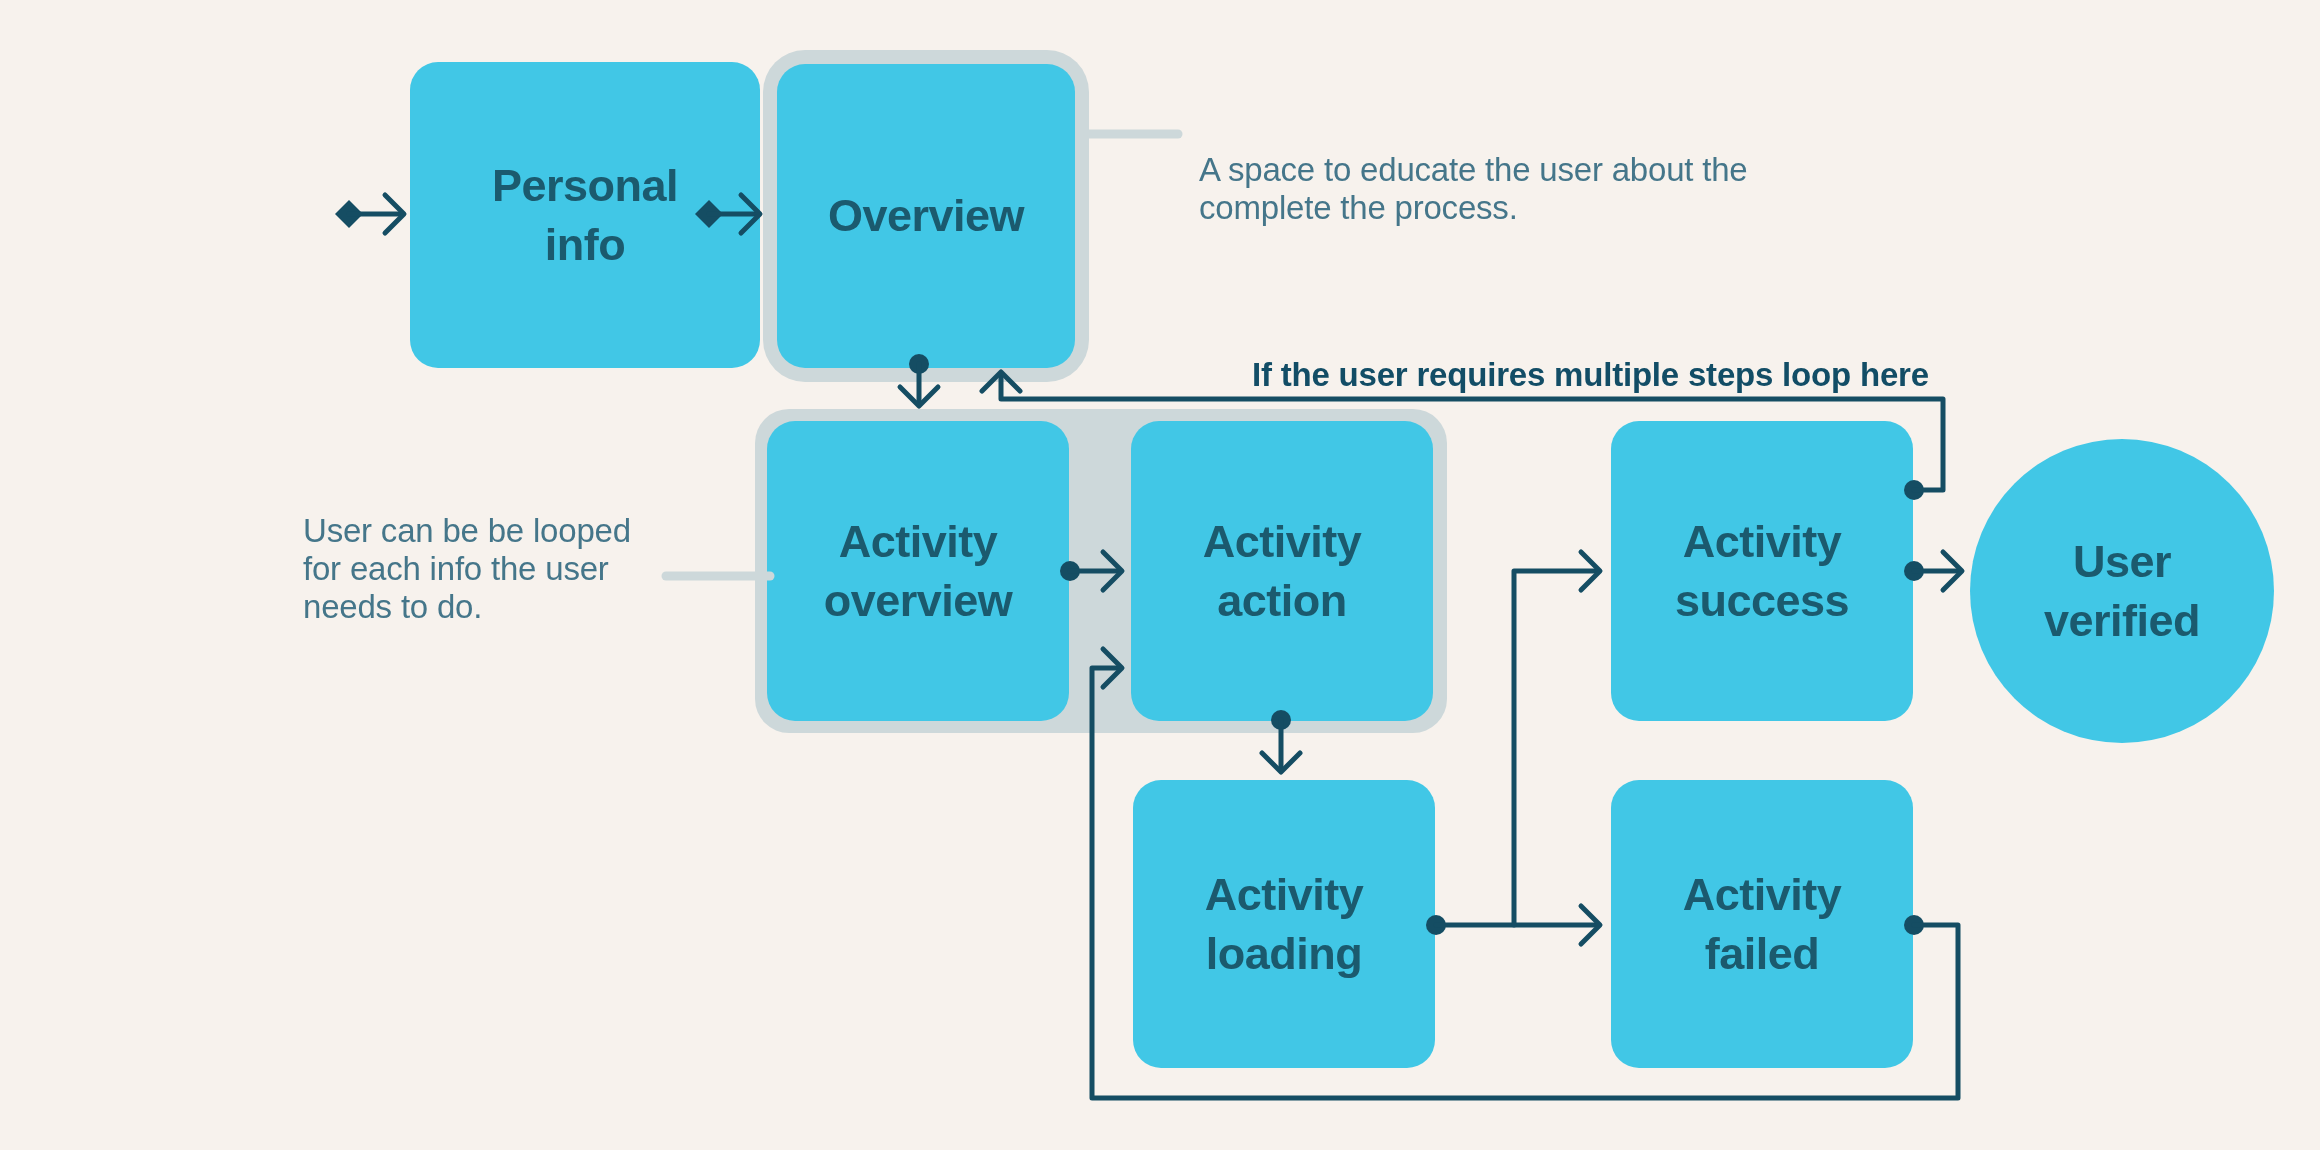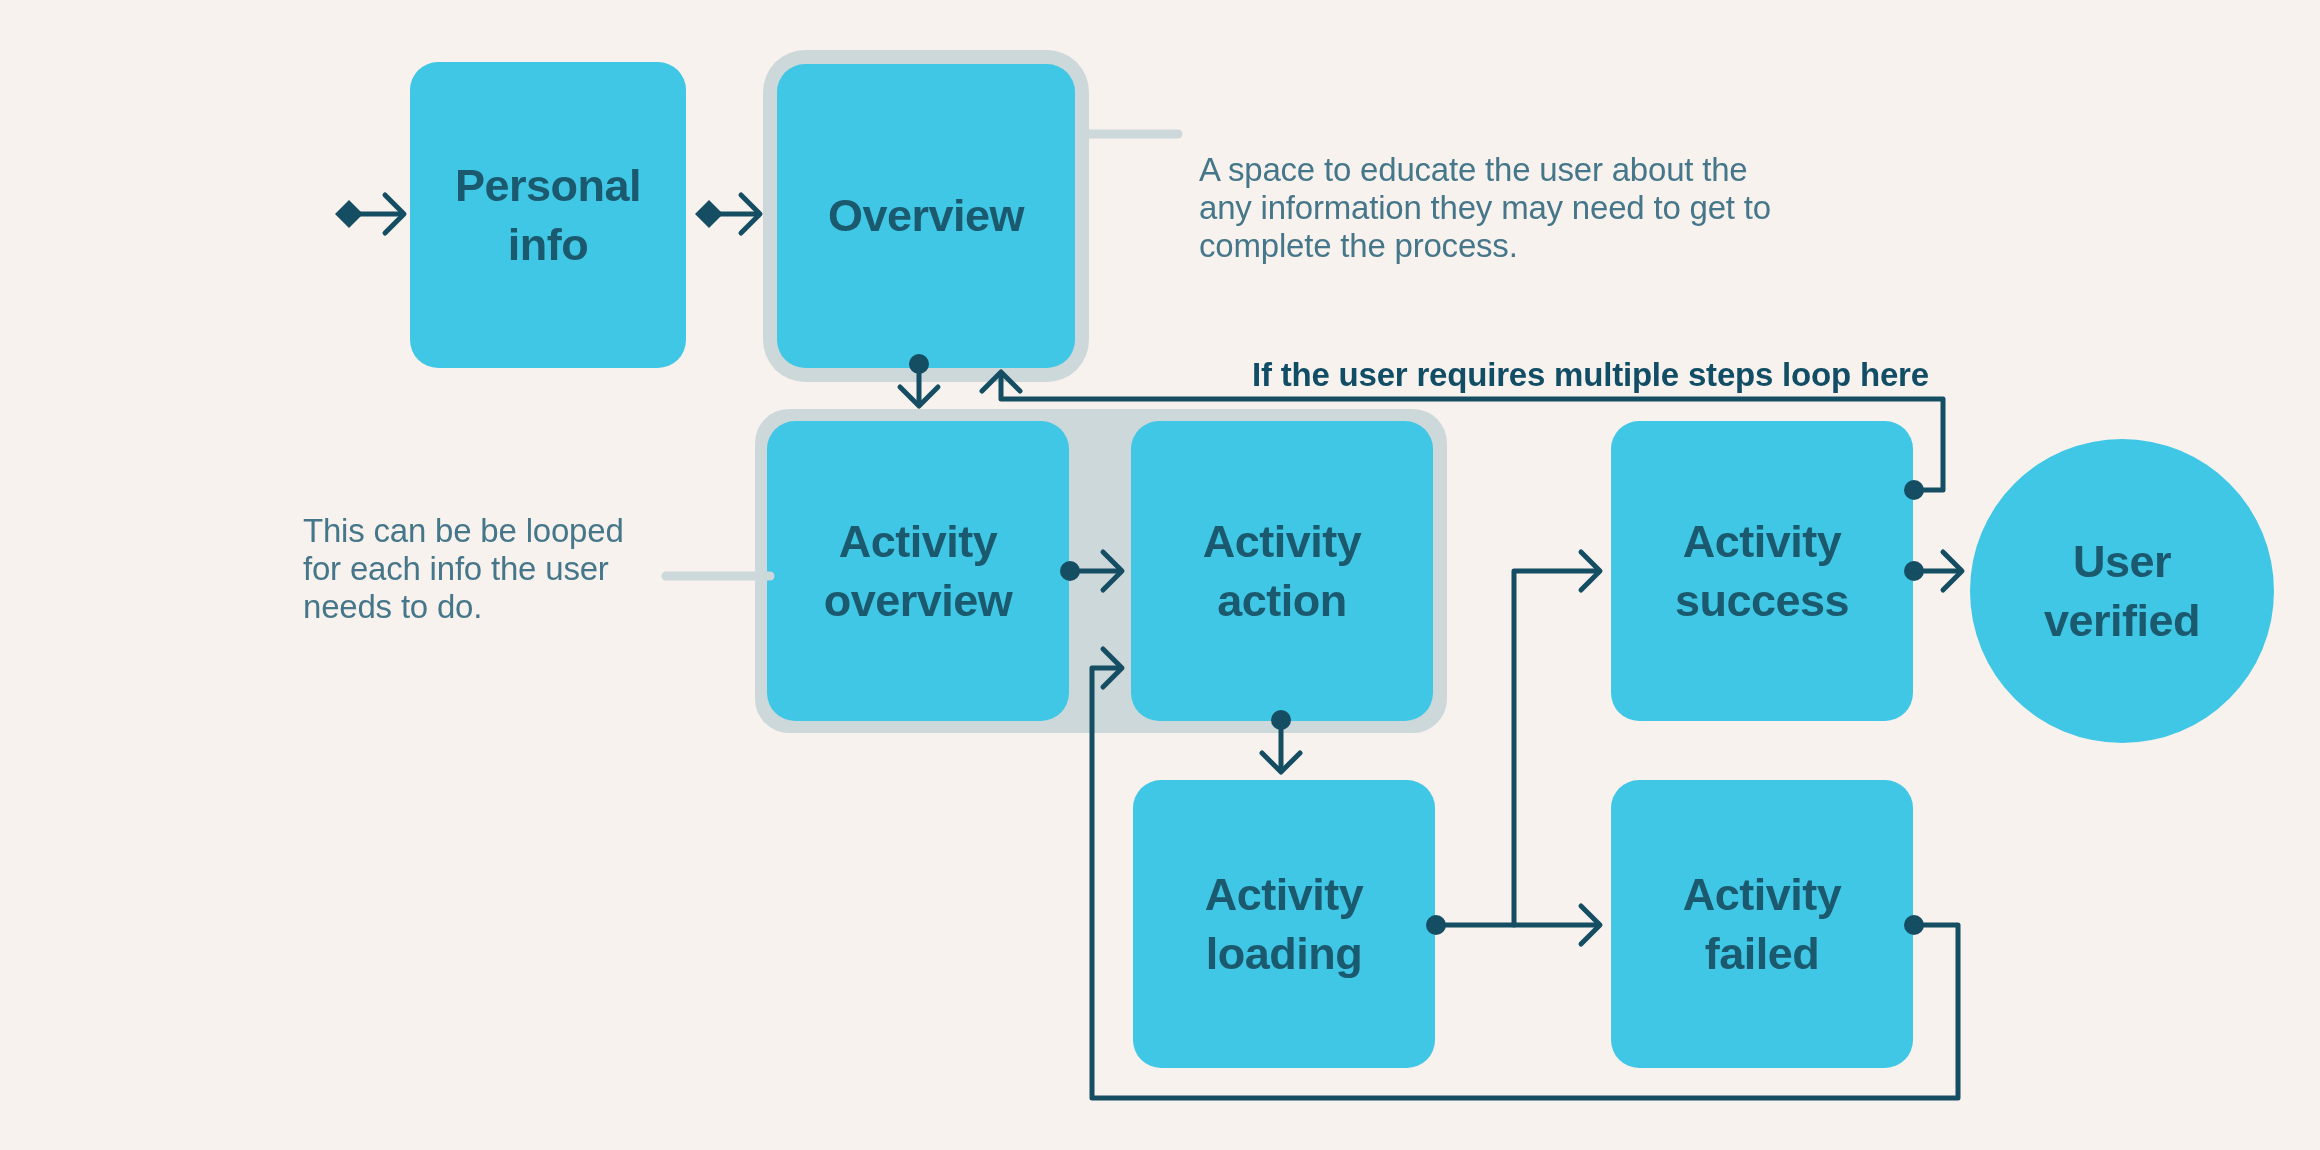--- a/index.html
+++ b/index.html
@@ -53,21 +53,21 @@
 
 <div class="canvas">
 
   <div class="layer-gray">
     <div class="group-highlight" style="left:763px;top:50px;width:326px;height:332px;border-radius:42px;"></div>
     <div class="group-highlight" style="left:755px;top:409px;width:692px;height:324px;border-radius:34px;"></div>
   </div>
 
   <div class="layer-boxes">
 
-    <div class="node rect" style="left:410px;top:62px;width:276px;height:306px;justify-content:center;">
+    <div class="node rect" style="left:410px;top:62px;width:350px;height:306px;justify-content:center;">
       <span class="node-label">Personal
 info</span>
     </div>
 
     <div class="node rect" style="left:777px;top:64px;width:298px;height:304px;">
       <span class="node-label">Overview</span>
     </div>
 
     <div class="node rect" style="left:767px;top:421px;width:302px;height:300px;">
       <span class="node-label">Activity
@@ -158,26 +158,25 @@
     <g>
       <circle class="dot" cx="1914" cy="571" r="10"></circle>
       <path class="connector" d="M1914,571 H1958"></path>
       <polyline class="chevron" points="1943,552 1962,571 1943,590"></polyline>
     </g>
   </svg>
 
   <div class="layer-text">
     <div class="note" style="left:1199px;top:107px;margin-top:44px;">
       <div>A space to educate the user about the</div>
-      <div>any information they may need to get to</div>
       <div>complete the process.</div>
     </div>
 
     <div class="note" style="left:303px;top:512px;">
-      <div>This can be be looped</div>
+      <div>User can be be looped</div>
       <div>for each info the user</div>
       <div>needs to do.</div>
     </div>
 
     <div class="note-bold" style="left:1252px;top:356px;">If the user requires multiple steps loop here</div>
   </div>
 
 </div>
 
 </body></html>

